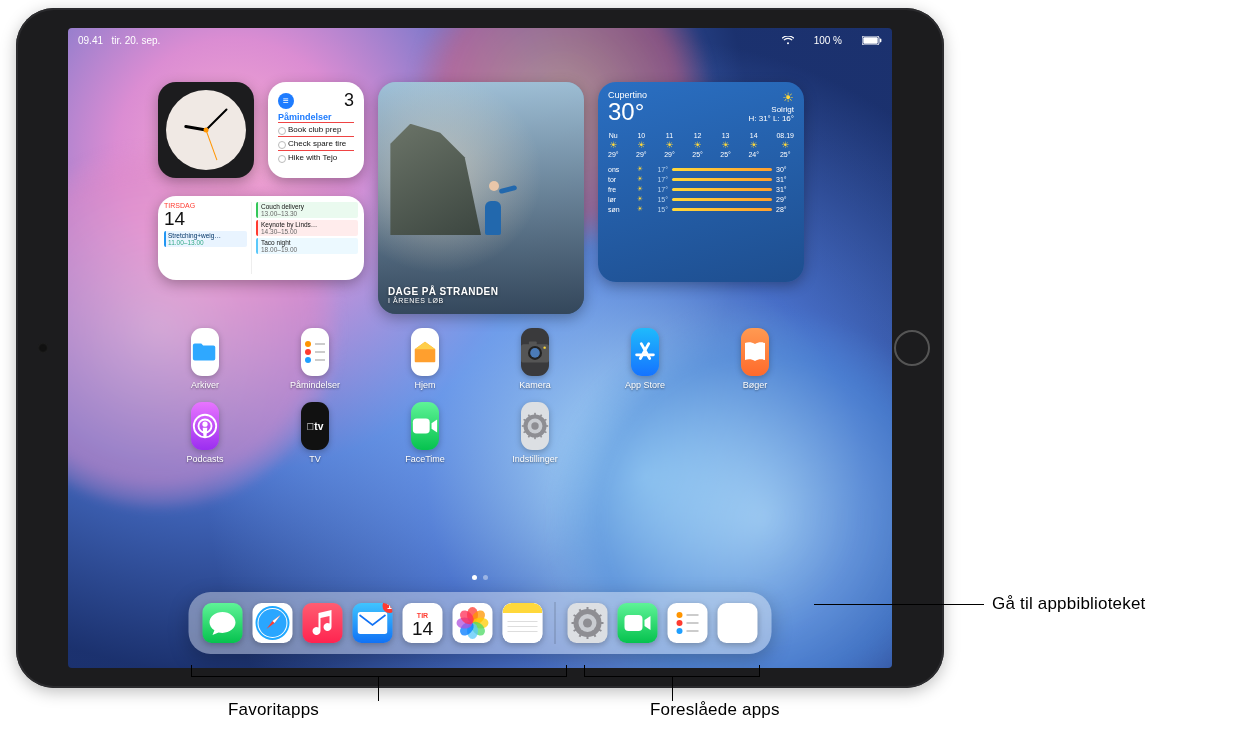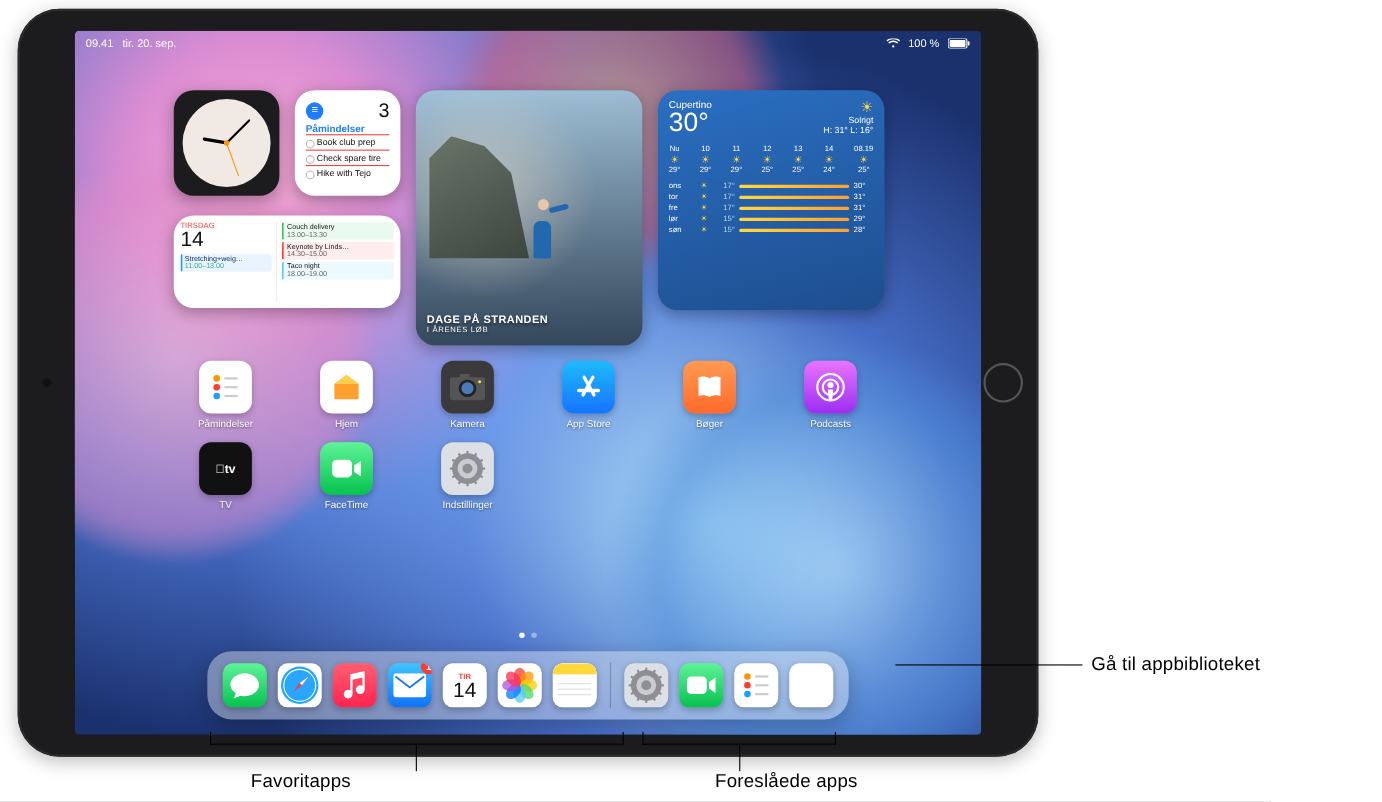--- a/index.html
+++ b/index.html
@@ -13,21 +13,21 @@
                radial-gradient(circle at 70% 70%,#aee2ff 0,#3c5db4 30%,#0e1a3f 60%);
     background-blend-mode:screen;
   }
   
   .wallpaper-shape{position:absolute;border-radius:50%;filter:blur(6px);opacity:.55}
   .ws1{width:360px;height:360px;left:-90px;top:120px;background:radial-gradient(circle,#f8c6dd,#de8cc9 60%,transparent 75%);}   
   .ws2{width:420px;height:420px;right:-80px;bottom:-60px;background:radial-gradient(circle,#b8e6ff,#4d8ad8 55%,transparent 72%);}
   .ws3{width:300px;height:300px;right:180px;top:-80px;background:radial-gradient(circle,#ffa66b,#d25e79 55%,transparent 72%);}
   
   .status{position:absolute;top:4px;left:0;right:0;height:16px;color:#fff;font-size:10px;display:flex;justify-content:space-between;align-items:center;padding:0 10px;}
-  .status .right{display:flex;align-items:flex-start;gap:8px}
+  .status .right{display:flex;align-items:flex-start;gap:20px}
   .wifi-icon,.batt-icon{display:inline-block}
   .wifi-icon svg,.batt-icon svg{vertical-align:middle}
   
   .widgets{position:absolute;top:54px;left:90px;right:20px;display:flex;gap:14px;}
   .widget{border-radius:18px;background:#fff;box-shadow:0 4px 14px rgba(0,0,0,.3);overflow:hidden;position:relative;color:#111;}
   .w-stack-left{display:flex;flex-direction:column;gap:14px;width:206px}
   .w-stack-top{display:flex;gap:14px;height:100px}
   .w-clock{width:96px;height:96px;background:#1c1c1e;display:flex;align-items:center;justify-content:center;position:relative}
   .clock-face{width:80px;height:80px;border-radius:50%;background:#f0e9e4;position:relative}
   .clock-hand{position:absolute;left:50%;top:50%;transform-origin:bottom center;background:#000}
@@ -76,21 +76,21 @@
   .daily{margin-top:6px;font-size:7px}
   .daily .d{display:flex;align-items:center;gap:4px;padding:1px 0}
   .daily .d .dn{width:22px}
   .daily .d .di{width:12px;text-align:center;color:#ffd93b}
   .daily .d .lo{width:18px;text-align:right;color:#bcd6ef}
   .daily .d .bar{flex:1;height:3px;border-radius:2px;background:linear-gradient(90deg,#ffd93b,#ff9f2e)}
   .daily .d .hi{width:18px}
   
   .apps{position:absolute;top:300px;left:0;right:0;padding:0 92px;display:grid;grid-template-columns:repeat(6,1fr);gap:12px 20px;}
   .app{display:flex;flex-direction:column;align-items:center;gap:4px;cursor:pointer}
-  .app-icon{width:48px;height:48px;border-radius:11px;position:relative;box-shadow:0 2px 6px rgba(0,0,0,.25);display:flex;align-items:center;justify-content:center;overflow:hidden}
+  .app-icon{width:28px;height:48px;border-radius:11px;position:relative;box-shadow:0 2px 6px rgba(0,0,0,.25);display:flex;align-items:center;justify-content:center;overflow:hidden}
   .app-label{color:#fff;font-size:9px;text-shadow:0 1px 2px rgba(0,0,0,.5)}
   
   .dots{position:absolute;bottom:88px;left:50%;transform:translateX(-50%);display:flex;gap:6px}
   .dots .dot{width:5px;height:5px;border-radius:50%;background:rgba(255,255,255,.4)}
   .dots .dot.act{background:#fff}
   
   .dock{position:absolute;bottom:14px;left:50%;transform:translateX(-50%);background:rgba(235,238,242,.42);backdrop-filter:blur(12px);border-radius:22px;padding:10px 14px;display:flex;align-items:center;gap:10px;box-shadow:0 6px 20px rgba(0,0,0,.25)}
   .dock .sep{width:1px;height:42px;background:rgba(0,0,0,.22);margin:0 2px}
   .dock .app-icon{width:40px;height:40px;border-radius:9px}
   .dock .app{gap:0}
@@ -284,20 +284,28 @@
               <div class="di">☀</div>
               <div class="lo">15°</div>
               <div class="bar"></div>
               <div class="hi">28°</div>
             </div>
           </div>
       </div>
     </div>
 
     <div class="apps" id="apps-grid">
+        <div class="app">
+          <div class="app-icon" style="background: rgb(255, 255, 255);">
+            <svg width="30" height="24" viewBox="0 0 30 24">
+              <path d="M2 5a2 2 0 012-2h7l2 2h11a2 2 0 012 2v12a2 2 0 01-2 2H4a2 2 0 01-2-2V5z" fill="#2fa8ff"></path>
+            </svg>
+          </div>
+          <div class="app-label">Arkiver</div>
+        </div>
         <div class="app">
           <div class="app-icon" style="background: rgb(255, 255, 255);">
             <div style="width:30px;height:30px;display:flex;flex-direction:column;justify-content:space-around;padding:3px 4px">
               <div style="display:flex;align-items:center;gap:4px">
                 <span style="width:6px;height:6px;border-radius:50%;background:#ff9500"></span>
                 <span style="flex:1;height:2px;background:#ccc"></span>
               </div>
               <div style="display:flex;align-items:center;gap:4px">
                 <span style="width:6px;height:6px;border-radius:50%;background:#ff3b30"></span>
                 <span style="flex:1;height:2px;background:#ccc"></span>

